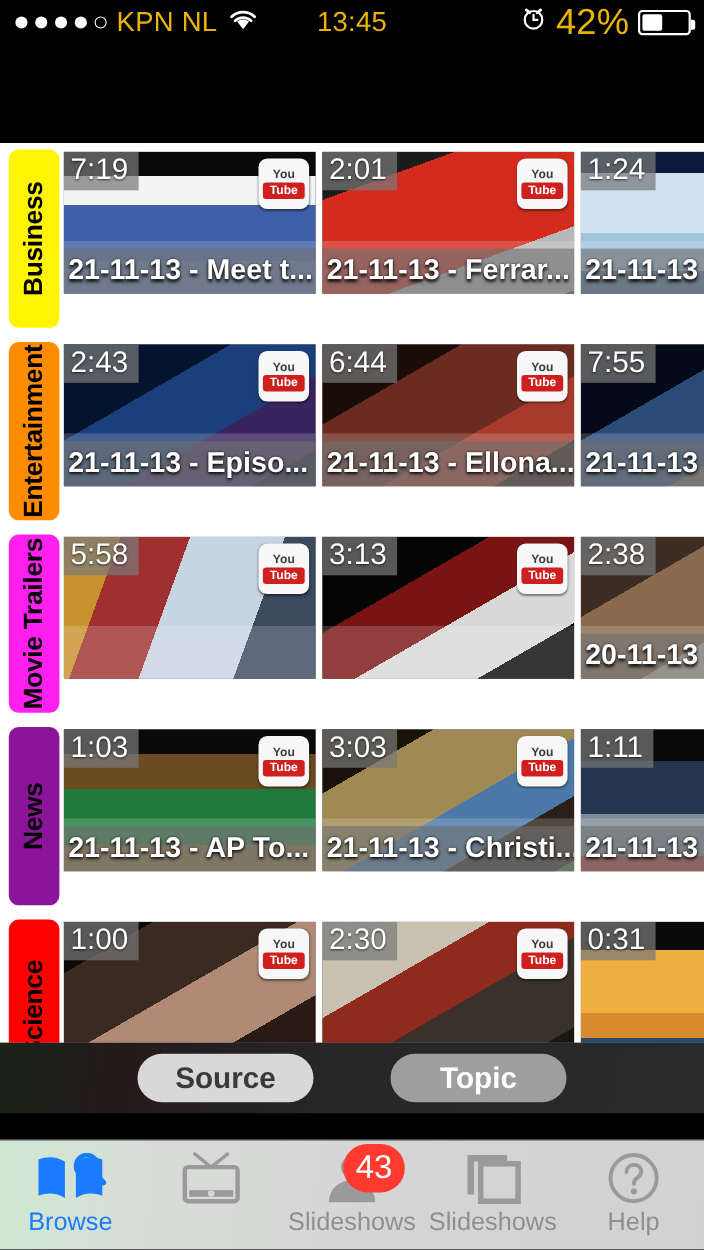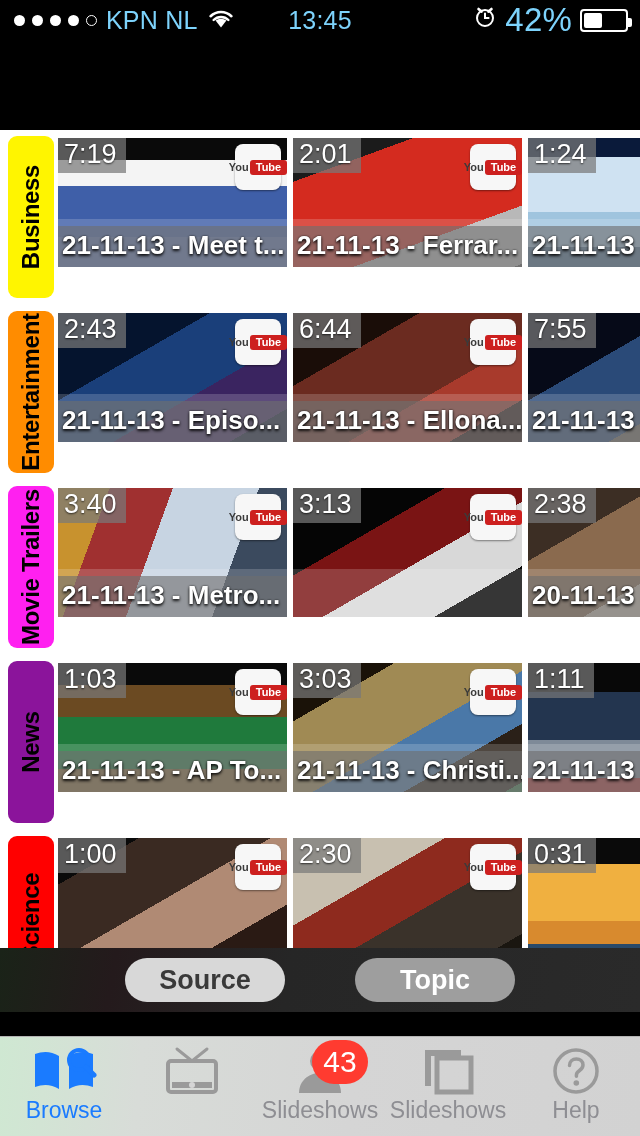--- a/index.html
+++ b/index.html
@@ -7,21 +7,21 @@
     width:640px; height:1136px;
     background:#000;
     font-family:"Liberation Sans", sans-serif;
     overflow:hidden;
   }
   #app { position:relative; width:640px; height:1136px; background:#000; }
 
   
   .statusbar{
     position:absolute; top:0; left:0; width:640px; height:40px;
-    background:#000; color:#7dd3fc;
+    background:#000; color:#eab308;
     display:flex; align-items:center;
     font-size:25px; letter-spacing:0.2px;
   }
   .sb-left{ position:absolute; left:14px; display:flex; align-items:center; gap:9px; }
   .dots{ display:flex; align-items:center; gap:7px; }
   .dot{ width:11px; height:11px; border-radius:50%; background:#fff; }
   .dot.hollow{ background:transparent; border:1.6px solid #fff; }
   .carrier{ font-size:25px; }
   .wifi{ display:inline-block; }
   .sb-center{ position:absolute; left:0; width:640px; text-align:center; font-size:25px; font-weight:500;}
@@ -66,21 +66,21 @@
     background:rgba(120,120,120,0.72);
     color:#fff; font-size:27px; font-weight:500;
     padding:1px 9px 3px 6px;
     text-shadow:0 1px 2px rgba(0,0,0,.7);
     z-index:4;
   }
   .yt-badge{
     position:absolute; right:6px; top:6px; width:46px; height:46px;
     background:#f7f7f7; border-radius:8px;
     box-shadow:0 1px 2px rgba(0,0,0,.45);
-    display:flex; flex-direction:row; align-items:center; justify-content:center;
+    display:flex; flex-direction:column; align-items:center; justify-content:center;
     gap:1px; z-index:5;
   }
   .yt-you{ font-size:11px; font-weight:bold; color:#3b3b3b; line-height:1; }
   .yt-tube{
     background:#cd201f; color:#fff; font-size:11px; font-weight:bold;
     padding:2px 6px; border-radius:3px; line-height:1;
   }
   .card-title{
     position:absolute; left:0; bottom:0; width:229px;
     background:rgba(110,110,110,0.62);
@@ -242,26 +242,25 @@
         </div>
       </div>
       <div class="cat-row">
         <div class="cat-label" style="background: rgb(255, 32, 240);">
           <span style="color: rgb(0, 0, 0);">Movie Trailers</span>
         </div>
         <div class="cards">
           <div class="card">
             <div class="thumb" style="background: linear-gradient(110deg, rgb(200, 146, 46) 0px, rgb(200, 146, 46) 18%, rgb(160, 48, 48) 18%, rgb(160, 48, 48) 40%, rgb(199, 212, 226) 40%, rgb(199, 212, 226) 70%, rgb(59, 74, 94) 70%);"></div>
             <div class="card-fade"></div>
-            <div class="duration">3:40</div>
-            <div class="yt-badge">
-              <span class="yt-you">You</span>
-              <span class="yt-tube">Tube</span>
-            </div>
-            <div class="card-title">21-11-13 - Metro...</div>
+            <div class="duration">5:58</div>
+            <div class="yt-badge">
+              <span class="yt-you">You</span>
+              <span class="yt-tube">Tube</span>
+            </div>
           </div>
           <div class="card">
             <div class="thumb" style="background: linear-gradient(150deg, rgb(5, 5, 5) 0px, rgb(5, 5, 5) 30%, rgb(122, 20, 20) 30%, rgb(122, 20, 20) 50%, rgb(216, 216, 216) 50%, rgb(216, 216, 216) 72%, rgb(10, 10, 10) 72%);"></div>
             <div class="card-fade"></div>
             <div class="duration">3:13</div>
             <div class="yt-badge">
               <span class="yt-you">You</span>
               <span class="yt-tube">Tube</span>
             </div>
           </div>

